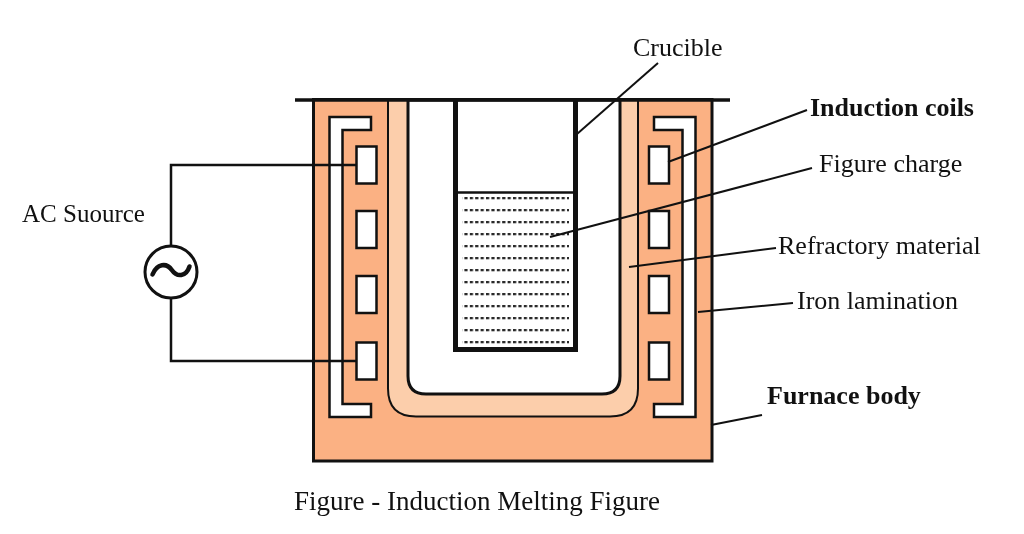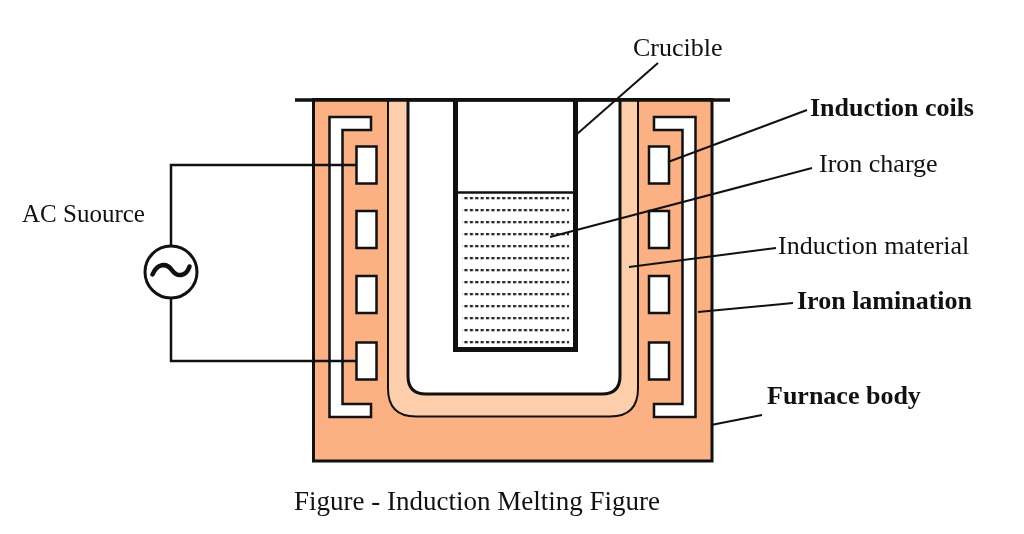--- a/index.html
+++ b/index.html
@@ -23,21 +23,21 @@
     position:absolute;
     font-size:26px;
     line-height:1.15;
     white-space:nowrap;
     color:var(--line);
   }
   .lbl-crucible{left:633px;top:33px;}
   .lbl-induction{left:810px;top:93px;font-weight:bold;}
   .lbl-metal{left:819px;top:149px;}
   .lbl-refractory{left:778px;top:231px;}
-  .lbl-iron{left:797px;top:286px;font-weight:bold;}
+  .lbl-iron{left:797px;top:286px;}
   .lbl-furnace{left:767px;top:381px;font-weight:bold;}
   .lbl-ac{left:22px;top:200px;font-size:25px;}
   .lbl-caption{left:294px;top:486px;font-size:27px;}
 </style>
 </head>
 <body>
 
 <div id="stage">
 
   <svg id="schematic" width="1024" height="534" viewBox="0 0 1024 534">
@@ -89,20 +89,20 @@
       <line x1="807" y1="110" x2="668" y2="162"></line>
       <line x1="812" y1="168" x2="550" y2="237"></line>
       <line x1="776" y1="248" x2="629" y2="267"></line>
       <line x1="793" y1="303" x2="698" y2="312"></line>
       <line x1="762" y1="415" x2="711" y2="425"></line>
     </g>
   </svg>
 
   <div class="lbl lbl-crucible">Crucible</div>
   <div class="lbl lbl-induction">Induction coils</div>
-  <div class="lbl lbl-metal">Iron charge</div>
-  <div class="lbl lbl-refractory">Induction material</div>
+  <div class="lbl lbl-metal">Figure charge</div>
+  <div class="lbl lbl-refractory">Refractory material</div>
   <div class="lbl lbl-iron">Iron lamination</div>
   <div class="lbl lbl-furnace">Furnace body</div>
   <div class="lbl lbl-ac">AC Suource</div>
   <div class="lbl lbl-caption">Figure - Induction Melting Figure</div>
 
 </div>
 
 </body></html>

